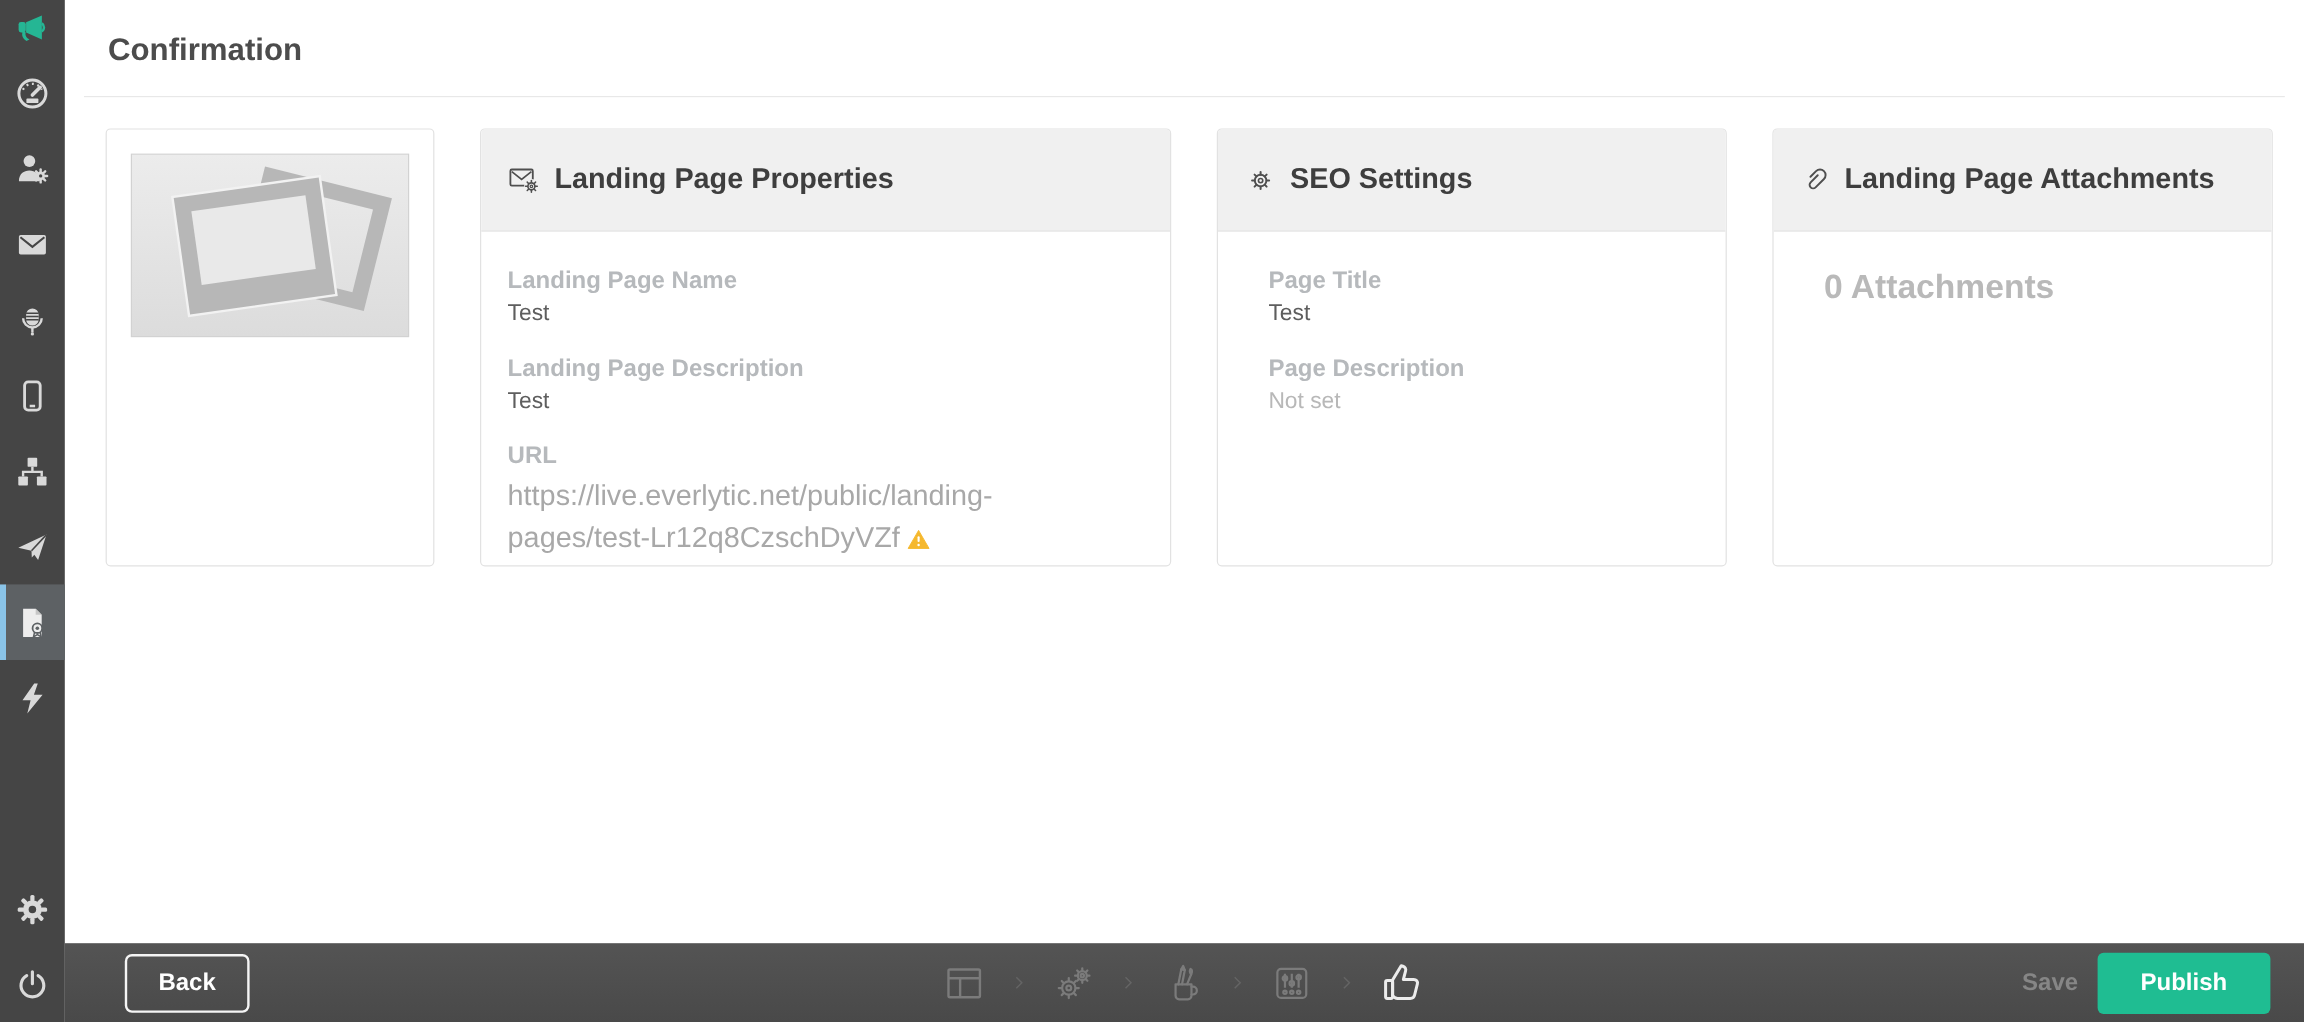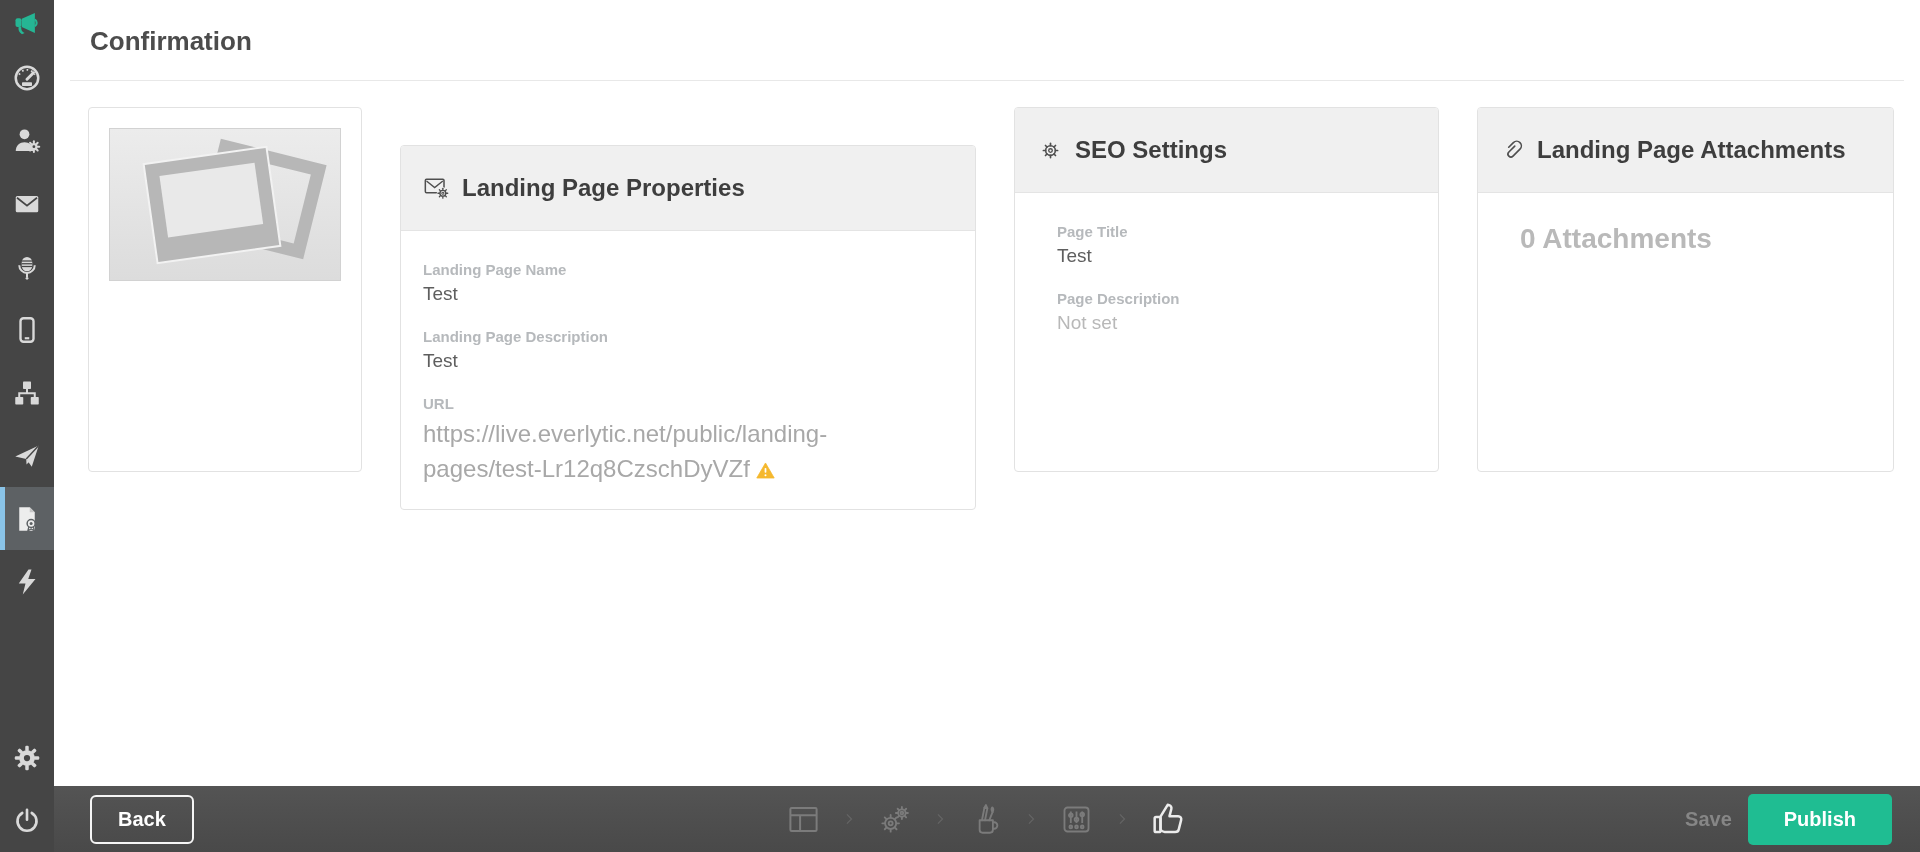--- a/index.html
+++ b/index.html
@@ -28,33 +28,33 @@
     padding:26px 0 0 36px; font-size:26px; font-weight:bold; color:#4c4c4c;
   }
   .title-divider { border:none; border-top:1px solid #e8e8e8; margin:23px 16px 0 16px; }
 
   .cards { display:flex; gap:38px; padding:26px 20px 0 34px; }
   .card {
     background:#fff; border:1px solid #e2e2e2; border-radius:4px;
     height:365px; overflow:hidden;
   }
   .card-thumb { width:274px; padding:20px; }
-  .card-props { width:576px;margin-top:38px; }
+  .card-props { width:576px; }
   .card-seo   { width:425px; }
   .card-att   { width:417px; }
 
   .card-header {
     height:85px; background:#f0f0f0; border-bottom:1px solid #e4e4e4;
     display:flex; align-items:center; gap:11px; padding:0 22px;
     font-size:24px; font-weight:bold; color:#3e3e3e;
   }
   .card-body { padding:30px 22px 0 22px; }
   .card-body.indented { padding-left:42px; }
 
-  .field-label { font-size:15px; font-weight:bold; color:#b6b9bc; margin-bottom:5px; }
+  .field-label { font-size:20px; font-weight:bold; color:#b6b9bc; margin-bottom:5px; }
   .field-value { font-size:19px; color:#5e5e5e; margin-bottom:23px; }
   .field-value.muted { color:#b8b8b8; }
   .url-value {
     font-size:24px; color:#a8a8a8; line-height:1.45; max-width:505px;
     overflow-wrap:break-word; cursor:pointer;
   }
   .warn-icon { vertical-align:-2px; margin-left:6px; }
   .att-count { font-size:28px; font-weight:bold; color:#b9b9b9; }
 
   .thumb-ph {
@@ -63,21 +63,21 @@
     display:flex; align-items:center; justify-content:center;
   }
 
   
   .footer {
     position:absolute; left:54px; right:0; bottom:0; height:66px;
     background:linear-gradient(#545454, #494949);
     display:flex; align-items:center; z-index:4;
   }
   .back-btn {
-    margin-left:36px; padding:11px 26px; background:transparent;
+    margin-left:50px; padding:11px 26px; background:transparent;
     border:2px solid #f5f5f5; border-radius:6px; color:#fff;
     font-family:"Liberation Sans",sans-serif; font-size:20px; font-weight:bold; cursor:pointer;
   }
   .steps {
     position:absolute; left:50%; top:50%; transform:translate(-50%,-50%);
     display:flex; align-items:center; gap:17px;
   }
   .step { display:flex; align-items:center; justify-content:center; cursor:pointer; }
   .footer-right { margin-left:auto; display:flex; align-items:center; gap:16px; padding-right:28px; }
   .save-btn {

